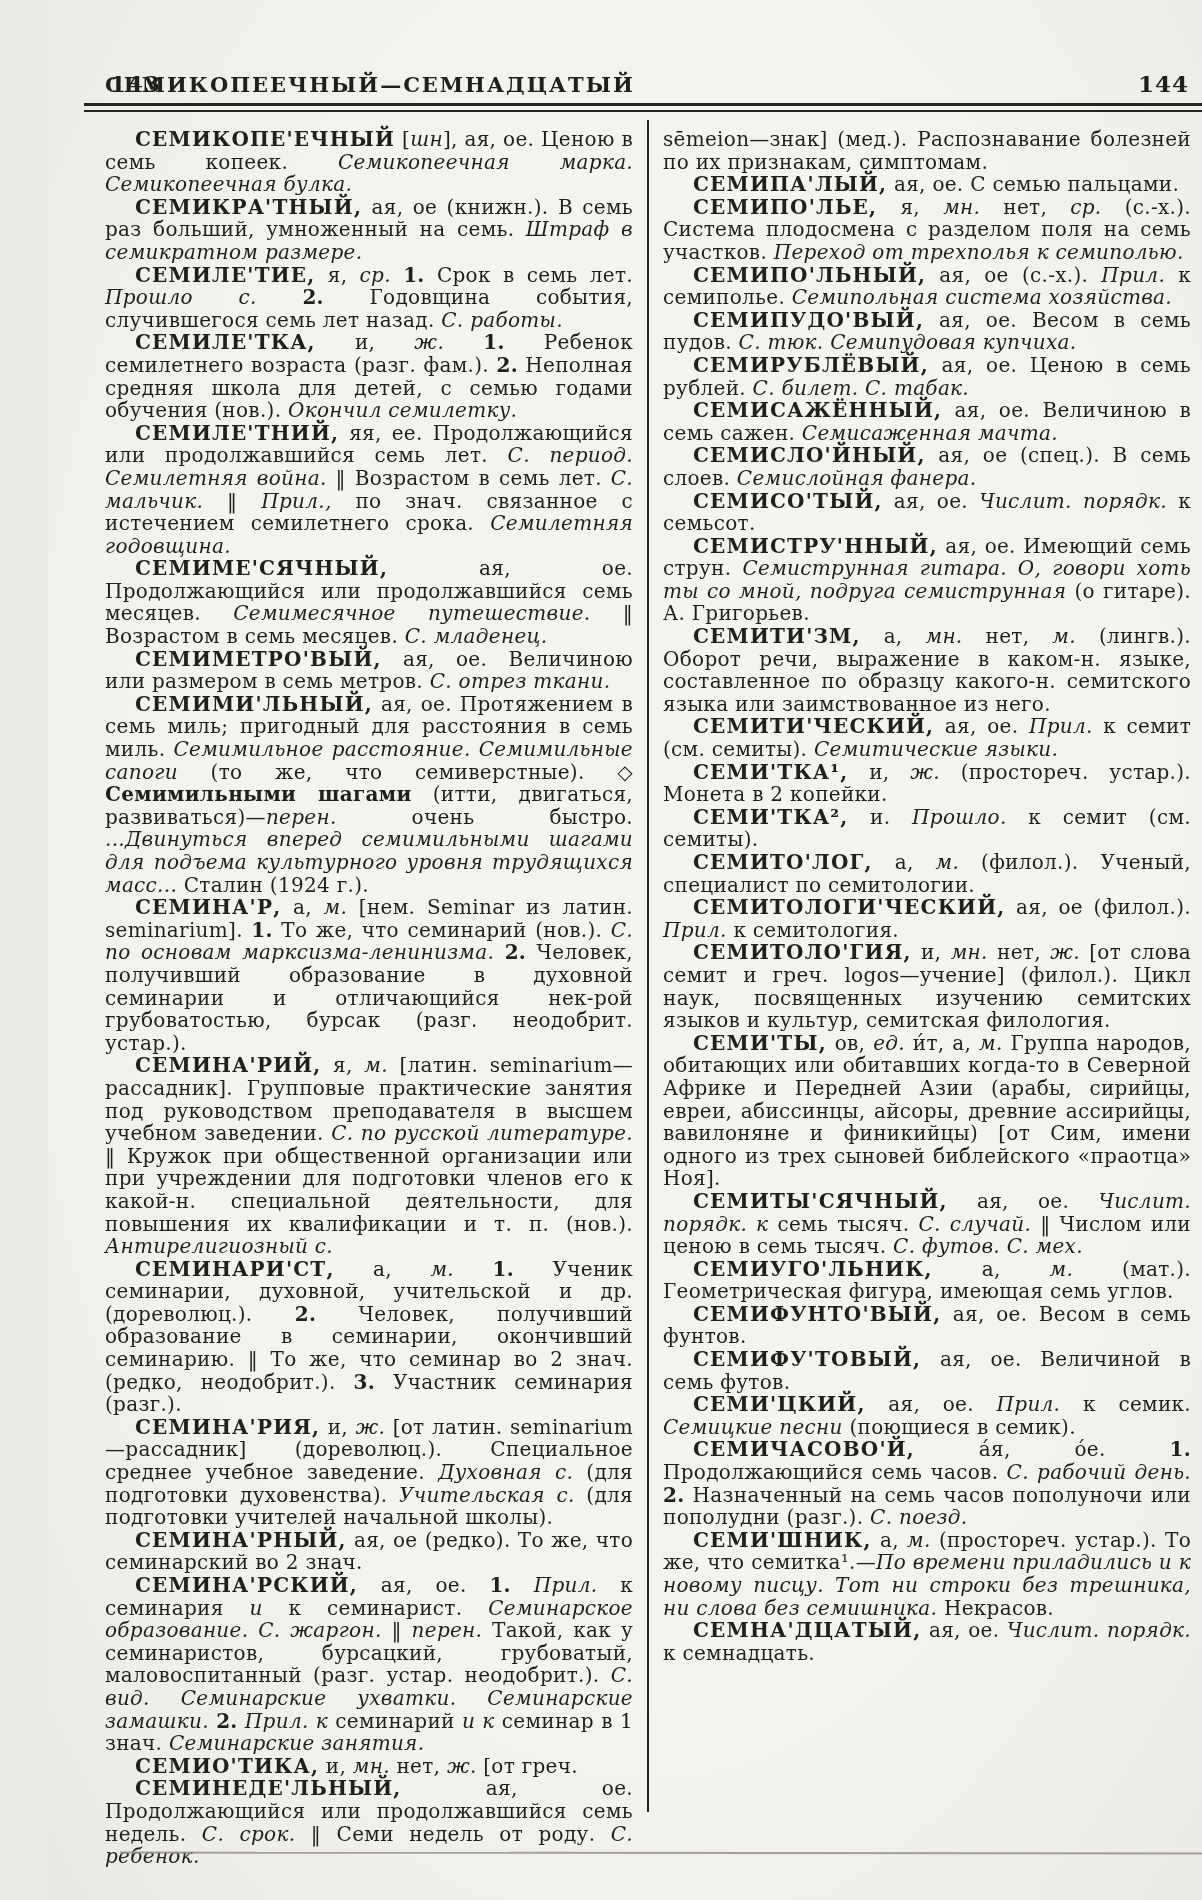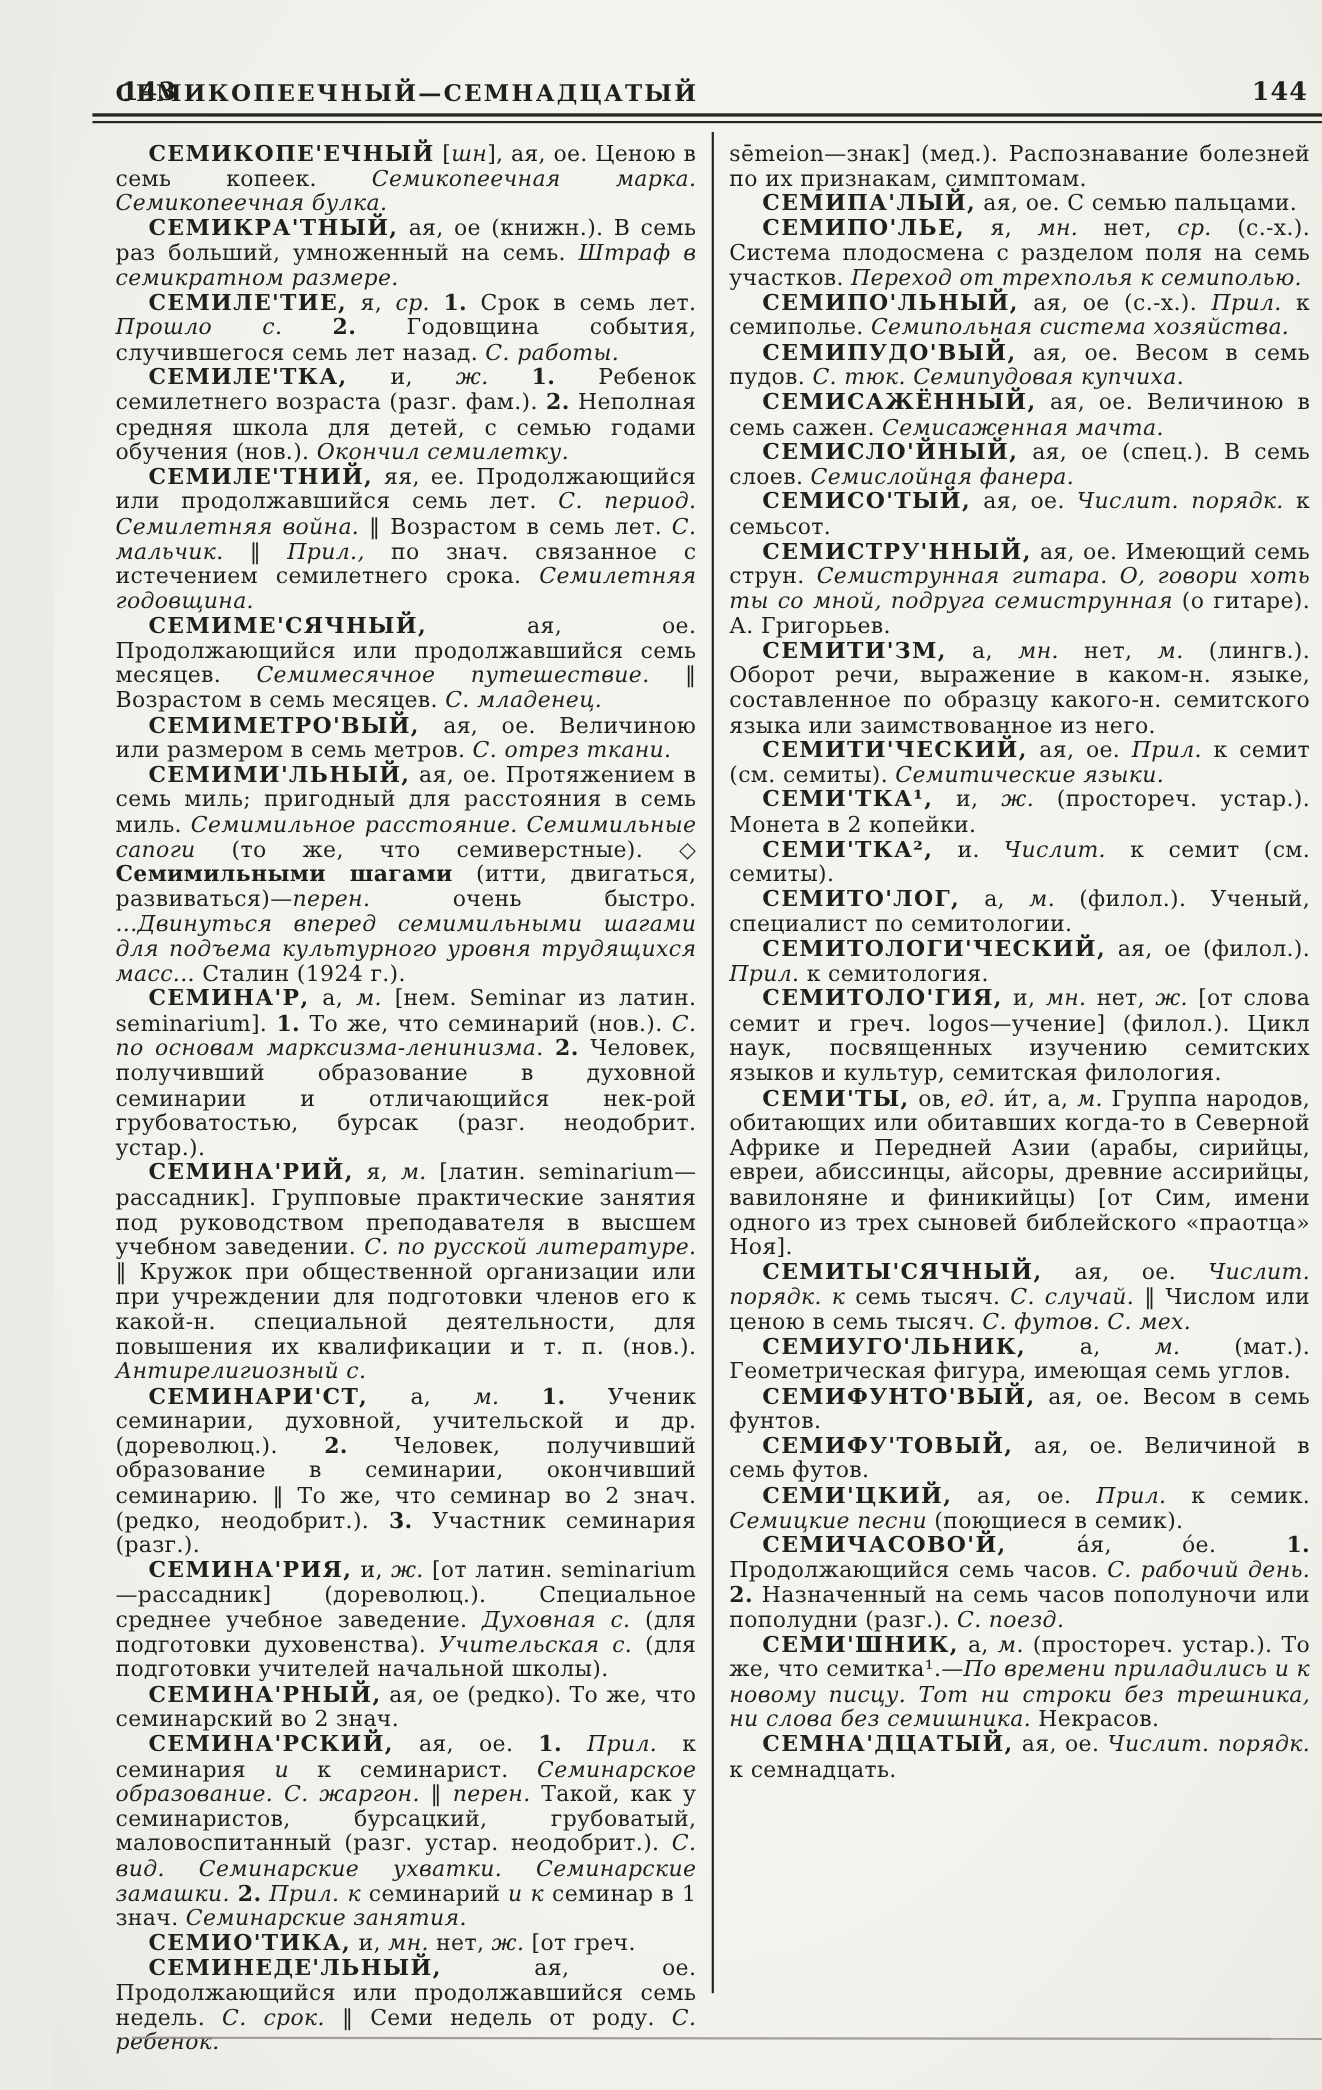--- a/index.html
+++ b/index.html
@@ -74,28 +74,29 @@
       <p class="entry"><span class="r-h">СЕМИО'ТИКА,</span><span class="r-n"> и, </span><span class="r-i">мн.</span><span class="r-n"> нет, </span><span class="r-i">ж.</span><span class="r-n"> [от греч.</span></p>
       <p class="entry"><span class="r-h">СЕМИНЕДЕ'ЛЬНЫЙ,</span><span class="r-n"> ая, ое. Продолжающийся или продолжавшийся семь недель. </span><span class="r-i">С. срок.</span><span class="r-n"> ‖ Семи недель от роду. </span><span class="r-i">С. ребенок.</span></p>
     </div>
   <div class="divider"></div>
   <div class="col right">
       <p class="entry cont"><span class="r-n">sēmeion—знак] (мед.). Распознавание болезней по их признакам, симптомам.</span></p>
       <p class="entry"><span class="r-h">СЕМИПА'ЛЫЙ,</span><span class="r-n"> ая, ое. С семью пальцами.</span></p>
       <p class="entry"><span class="r-h">СЕМИПО'ЛЬЕ,</span><span class="r-n"> я, </span><span class="r-i">мн.</span><span class="r-n"> нет, </span><span class="r-i">ср.</span><span class="r-n"> (с.-х.). Система плодосмена с разделом поля на семь участков. </span><span class="r-i">Переход от трехполья к семиполью.</span></p>
       <p class="entry"><span class="r-h">СЕМИПО'ЛЬНЫЙ,</span><span class="r-n"> ая, ое (с.-х.). </span><span class="r-i">Прил.</span><span class="r-n"> к семиполье. </span><span class="r-i">Семипольная система хозяйства.</span></p>
       <p class="entry"><span class="r-h">СЕМИПУДО'ВЫЙ,</span><span class="r-n"> ая, ое. Весом в семь пудов. </span><span class="r-i">С. тюк. Семипудовая купчиха.</span></p>
+      <p class="entry"><span class="r-h">СЕМИРУБЛЁВЫЙ,</span><span class="r-n"> ая, ое. Ценою в семь рублей. </span><span class="r-i">С. билет. С. табак.</span></p>
       <p class="entry"><span class="r-h">СЕМИСАЖЁННЫЙ,</span><span class="r-n"> ая, ое. Величиною в семь сажен. </span><span class="r-i">Семисаженная мачта.</span></p>
       <p class="entry"><span class="r-h">СЕМИСЛО'ЙНЫЙ,</span><span class="r-n"> ая, ое (спец.). В семь слоев. </span><span class="r-i">Семислойная фанера.</span></p>
       <p class="entry"><span class="r-h">СЕМИСО'ТЫЙ,</span><span class="r-n"> ая, ое. </span><span class="r-i">Числит. порядк.</span><span class="r-n"> к семьсот.</span></p>
       <p class="entry"><span class="r-h">СЕМИСТРУ'ННЫЙ,</span><span class="r-n"> ая, ое. Имеющий семь струн. </span><span class="r-i">Семиструнная гитара. О, говори хоть ты со мной, подруга семиструнная</span><span class="r-n"> (о гитаре). А. Григорьев.</span></p>
       <p class="entry"><span class="r-h">СЕМИТИ'ЗМ,</span><span class="r-n"> а, </span><span class="r-i">мн.</span><span class="r-n"> нет, </span><span class="r-i">м.</span><span class="r-n"> (лингв.). Оборот речи, выражение в каком-н. языке, составленное по образцу какого-н. семитского языка или заимствованное из него.</span></p>
       <p class="entry"><span class="r-h">СЕМИТИ'ЧЕСКИЙ,</span><span class="r-n"> ая, ое. </span><span class="r-i">Прил.</span><span class="r-n"> к семит (см. семиты). </span><span class="r-i">Семитические языки.</span></p>
       <p class="entry"><span class="r-h">СЕМИ'ТКА¹,</span><span class="r-n"> и, </span><span class="r-i">ж.</span><span class="r-n"> (простореч. устар.). Монета в 2 копейки.</span></p>
-      <p class="entry"><span class="r-h">СЕМИ'ТКА²,</span><span class="r-n"> и. </span><span class="r-i">Числит.</span><span class="r-n"> к семит (см. семиты).</span></p>
+      <p class="entry"><span class="r-h">СЕМИ'ТКА²,</span><span class="r-n"> и. </span><span class="r-i">Прошло.</span><span class="r-n"> к семит (см. семиты).</span></p>
       <p class="entry"><span class="r-h">СЕМИТО'ЛОГ,</span><span class="r-n"> а, </span><span class="r-i">м.</span><span class="r-n"> (филол.). Ученый, специалист по семитологии.</span></p>
       <p class="entry"><span class="r-h">СЕМИТОЛОГИ'ЧЕСКИЙ,</span><span class="r-n"> ая, ое (филол.). </span><span class="r-i">Прил.</span><span class="r-n"> к семитология.</span></p>
       <p class="entry"><span class="r-h">СЕМИТОЛО'ГИЯ,</span><span class="r-n"> и, </span><span class="r-i">мн.</span><span class="r-n"> нет, </span><span class="r-i">ж.</span><span class="r-n"> [от слова семит и греч. logos—учение] (филол.). Цикл наук, посвященных изучению семитских языков и культур, семитская филология.</span></p>
       <p class="entry"><span class="r-h">СЕМИ'ТЫ,</span><span class="r-n"> ов, </span><span class="r-i">ед.</span><span class="r-n"> и́т, а, </span><span class="r-i">м.</span><span class="r-n"> Группа народов, обитающих или обитавших когда-то в Северной Африке и Передней Азии (арабы, сирийцы, евреи, абиссинцы, айсоры, древние ассирийцы, вавилоняне и финикийцы) [от Сим, имени одного из трех сыновей библейского «праотца» Ноя].</span></p>
       <p class="entry"><span class="r-h">СЕМИТЫ'СЯЧНЫЙ,</span><span class="r-n"> ая, ое. </span><span class="r-i">Числит. порядк. к</span><span class="r-n"> семь тысяч. </span><span class="r-i">С. случай.</span><span class="r-n"> ‖ Числом или ценою в семь тысяч. </span><span class="r-i">С. футов. С. мех.</span></p>
       <p class="entry"><span class="r-h">СЕМИУГО'ЛЬНИК,</span><span class="r-n"> а, </span><span class="r-i">м.</span><span class="r-n"> (мат.). Геометрическая фигура, имеющая семь углов.</span></p>
       <p class="entry"><span class="r-h">СЕМИФУНТО'ВЫЙ,</span><span class="r-n"> ая, ое. Весом в семь фунтов.</span></p>
       <p class="entry"><span class="r-h">СЕМИФУ'ТОВЫЙ,</span><span class="r-n"> ая, ое. Величиной в семь футов.</span></p>
       <p class="entry"><span class="r-h">СЕМИ'ЦКИЙ,</span><span class="r-n"> ая, ое. </span><span class="r-i">Прил.</span><span class="r-n"> к семик. </span><span class="r-i">Семицкие песни</span><span class="r-n"> (поющиеся в семик).</span></p>
       <p class="entry"><span class="r-h">СЕМИЧАСОВО'Й,</span><span class="r-n"> а́я, о́е. </span><span class="r-b">1.</span><span class="r-n"> Продолжающийся семь часов. </span><span class="r-i">С. рабочий день.</span><span class="r-n"> </span><span class="r-b">2.</span><span class="r-n"> Назначенный на семь часов пополуночи или пополудни (разг.). </span><span class="r-i">С. поезд.</span></p>

